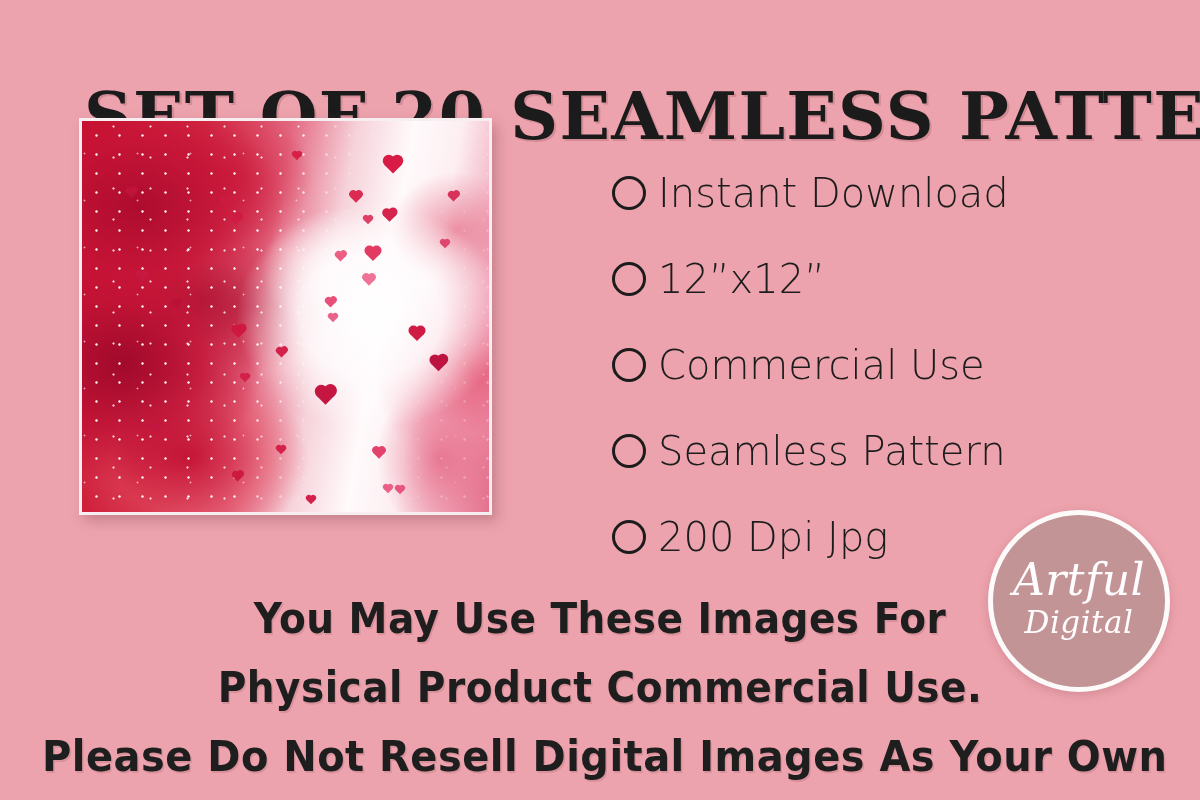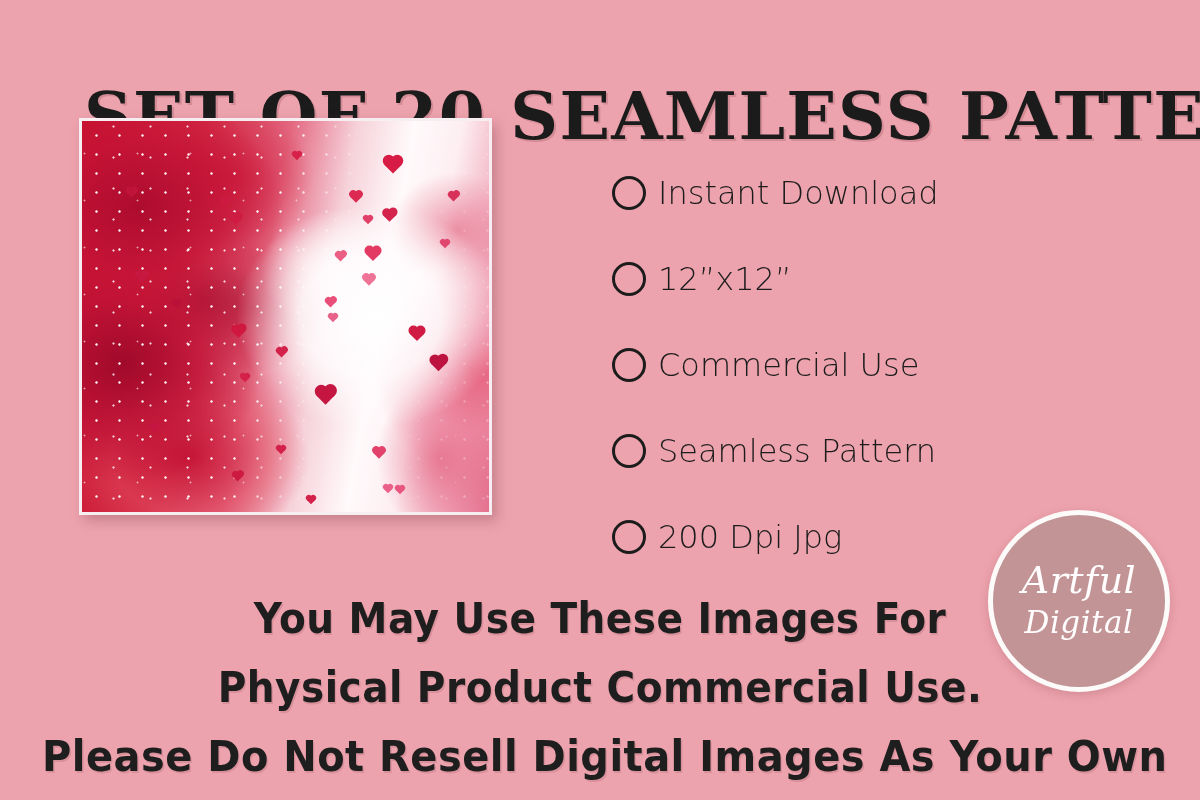--- a/index.html
+++ b/index.html
@@ -119,21 +119,21 @@
     height: 34px;
     min-width: 34px;
     border: 3px solid #1c1c1c;
     border-radius: 50%;
     box-sizing: border-box;
     margin-right: 12px;
   }
   .feature-label {
     font-family: "DejaVu Sans", "Liberation Sans", sans-serif;
     font-weight: 300;
-    font-size: 32px;
+    font-size: 40px;
     line-height: 44px;
     color: #1c1c1c;
     white-space: nowrap;
     letter-spacing: 0px;
   }
 
   
   .footer {
     position: absolute;
     left: 0;
@@ -168,21 +168,21 @@
     box-sizing: border-box;
     display: flex;
     flex-direction: column;
     align-items: center;
     justify-content: center;
     box-shadow: 0 3px 10px rgba(130,70,80,0.25);
   }
   .badge-line {
     font-family: "DejaVu Serif", "Liberation Serif", serif;
     font-style: italic;
-    font-size: 38px;
+    font-size: 44px;
     line-height: 40px;
     color: #fffdfd;
     letter-spacing: 0.5px;
   }
   .badge-line.l2 { font-size: 31px; margin-top: 2px; }
 </style>
 </head>
 <body>
 
 <div id="page">

